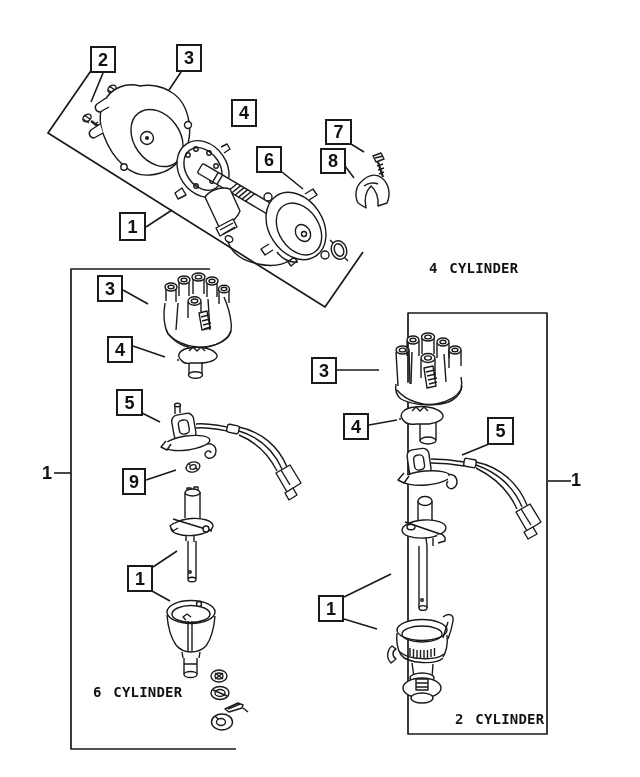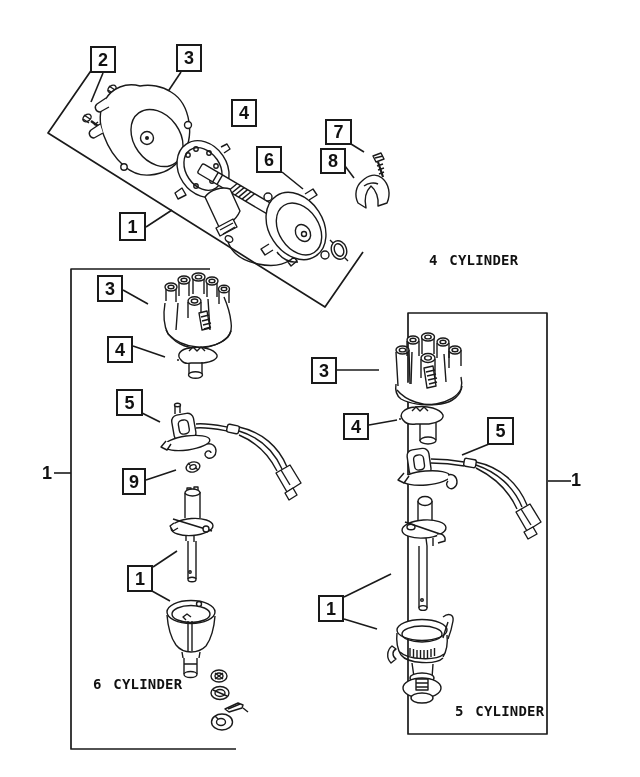--- a/index.html
+++ b/index.html
@@ -9,21 +9,21 @@
   }
   .stage svg { position:absolute; left:0; top:0; z-index:1; }
   .callout {
     position:absolute; box-sizing:border-box; z-index:2;
     border:2.5px solid #1a1a1a; background:#ffffff; color:#111;
     display:flex; align-items:center; justify-content:center;
     font:bold 18px "Liberation Sans", sans-serif; line-height:1;
   }
   .sec-label {
     position:absolute; z-index:2; color:#111; white-space:pre;
-    font:bold 14px "DejaVu Sans Mono", monospace; word-spacing:3px; letter-spacing:0.2px;
+    font:bold 14px "DejaVu Sans Mono", monospace; word-spacing:3px; letter-spacing:0.2px;margin-top:8px;
   }
   .ref-num {
     position:absolute; z-index:2; color:#111;
     font:bold 18px "Liberation Sans", sans-serif; line-height:1;
   }
 </style>
 </head>
 <body>
 
 <div class="stage">
@@ -387,15 +387,15 @@
     </div>
   <div class="callout" style="left:318px;top:595px;width:26px;height:27px">
       <span>1</span>
     </div>
 
   <div class="ref-num" style="left:42px;top:464px">1</div>
   <div class="ref-num" style="left:571px;top:471px">1</div>
 
   <div class="sec-label" style="left:429px;top:252px">4 CYLINDER</div>
   <div class="sec-label" style="left:93px;top:676px">6 CYLINDER</div>
-  <div class="sec-label" style="left:455px;top:703px">5 CYLINDER</div>
+  <div class="sec-label" style="left:455px;top:703px">2 CYLINDER</div>
 
 </div>
 
 </body></html>

